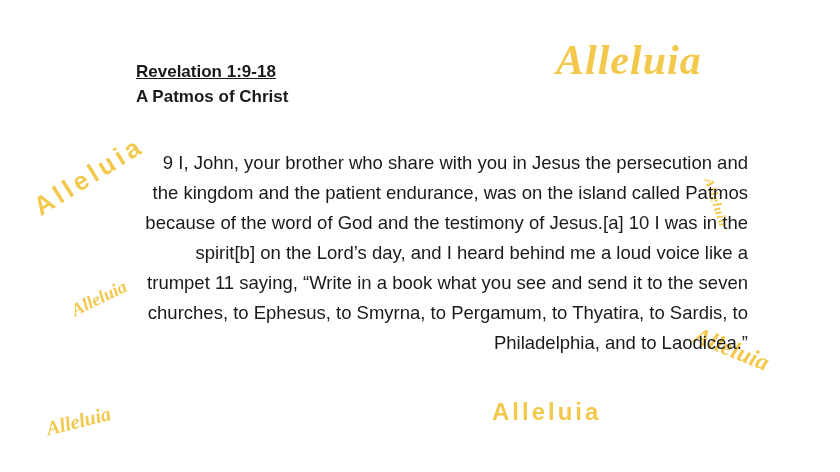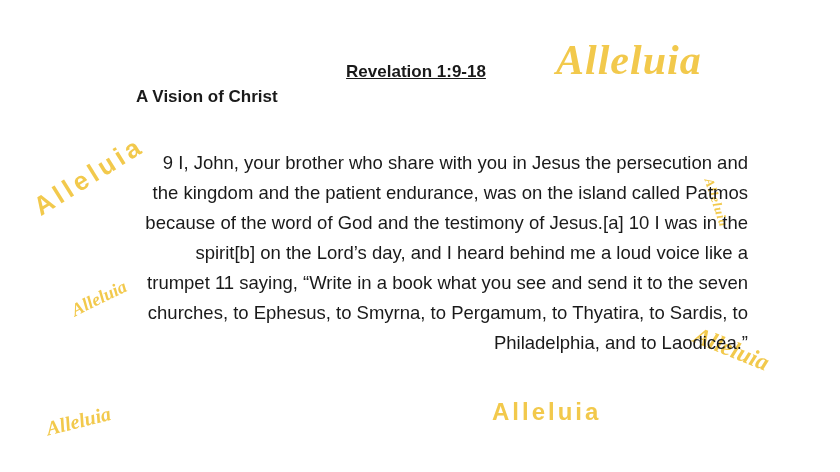--- a/index.html
+++ b/index.html
@@ -96,21 +96,20 @@
     top: 60px;
     width: 560px;
   }
   .ref-title {
     font-size: 17px;
     font-weight: bold;
     color: #1a1a1a;
     text-decoration: underline;
     line-height: 1.45;
     margin: 0;
-    text-align: center;
   }
   .sub-title {
     font-size: 17px;
     font-weight: bold;
     color: #1a1a1a;
     line-height: 1.45;
     margin: 0;
   }
   .body-block {
     position: absolute;
@@ -134,20 +133,20 @@
   <div class="wm wm-1">Alleluia</div>
   <div class="wm wm-2">Alleluia</div>
   <div class="wm wm-3">Alleluia</div>
   <div class="wm wm-4">Alleluia</div>
   <div class="wm wm-5">Alleluia</div>
   <div class="wm wm-6">Alleluia</div>
   <div class="wm wm-7">Alleluia</div>
 
   <div class="heading-block">
     <p class="ref-title">Revelation 1:9-18</p>
-    <p class="sub-title">A Vision of Christ</p>
+    <p class="sub-title">A Patmos of Christ</p>
   </div>
 
   <div class="body-block">
     <p class="body-text">9 I, John, your brother who share with you in Jesus the persecution and the kingdom and the patient endurance, was on the island called Patmos because of the word of God and the testimony of Jesus.[a] 10 I was in the spirit[b] on the Lord’s day, and I heard behind me a loud voice like a trumpet 11 saying, “Write in a book what you see and send it to the seven churches, to Ephesus, to Smyrna, to Pergamum, to Thyatira, to Sardis, to Philadelphia, and to Laodicea.”</p>
   </div>
 
 </div>
 
 </body></html>

